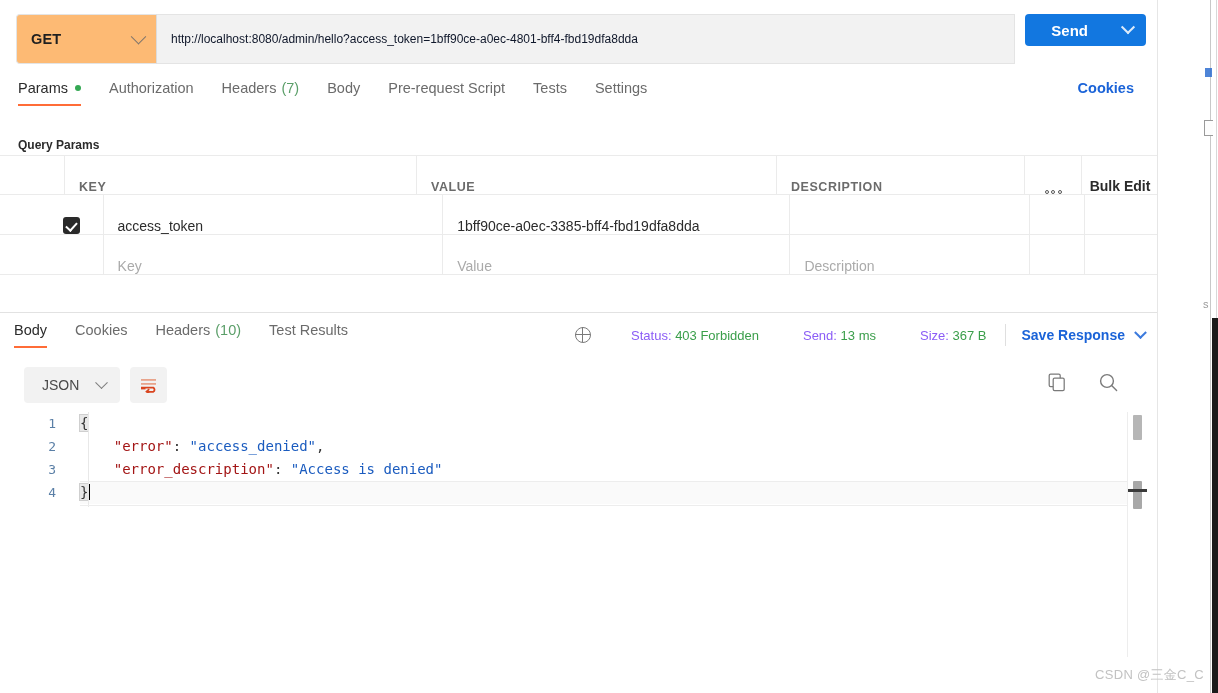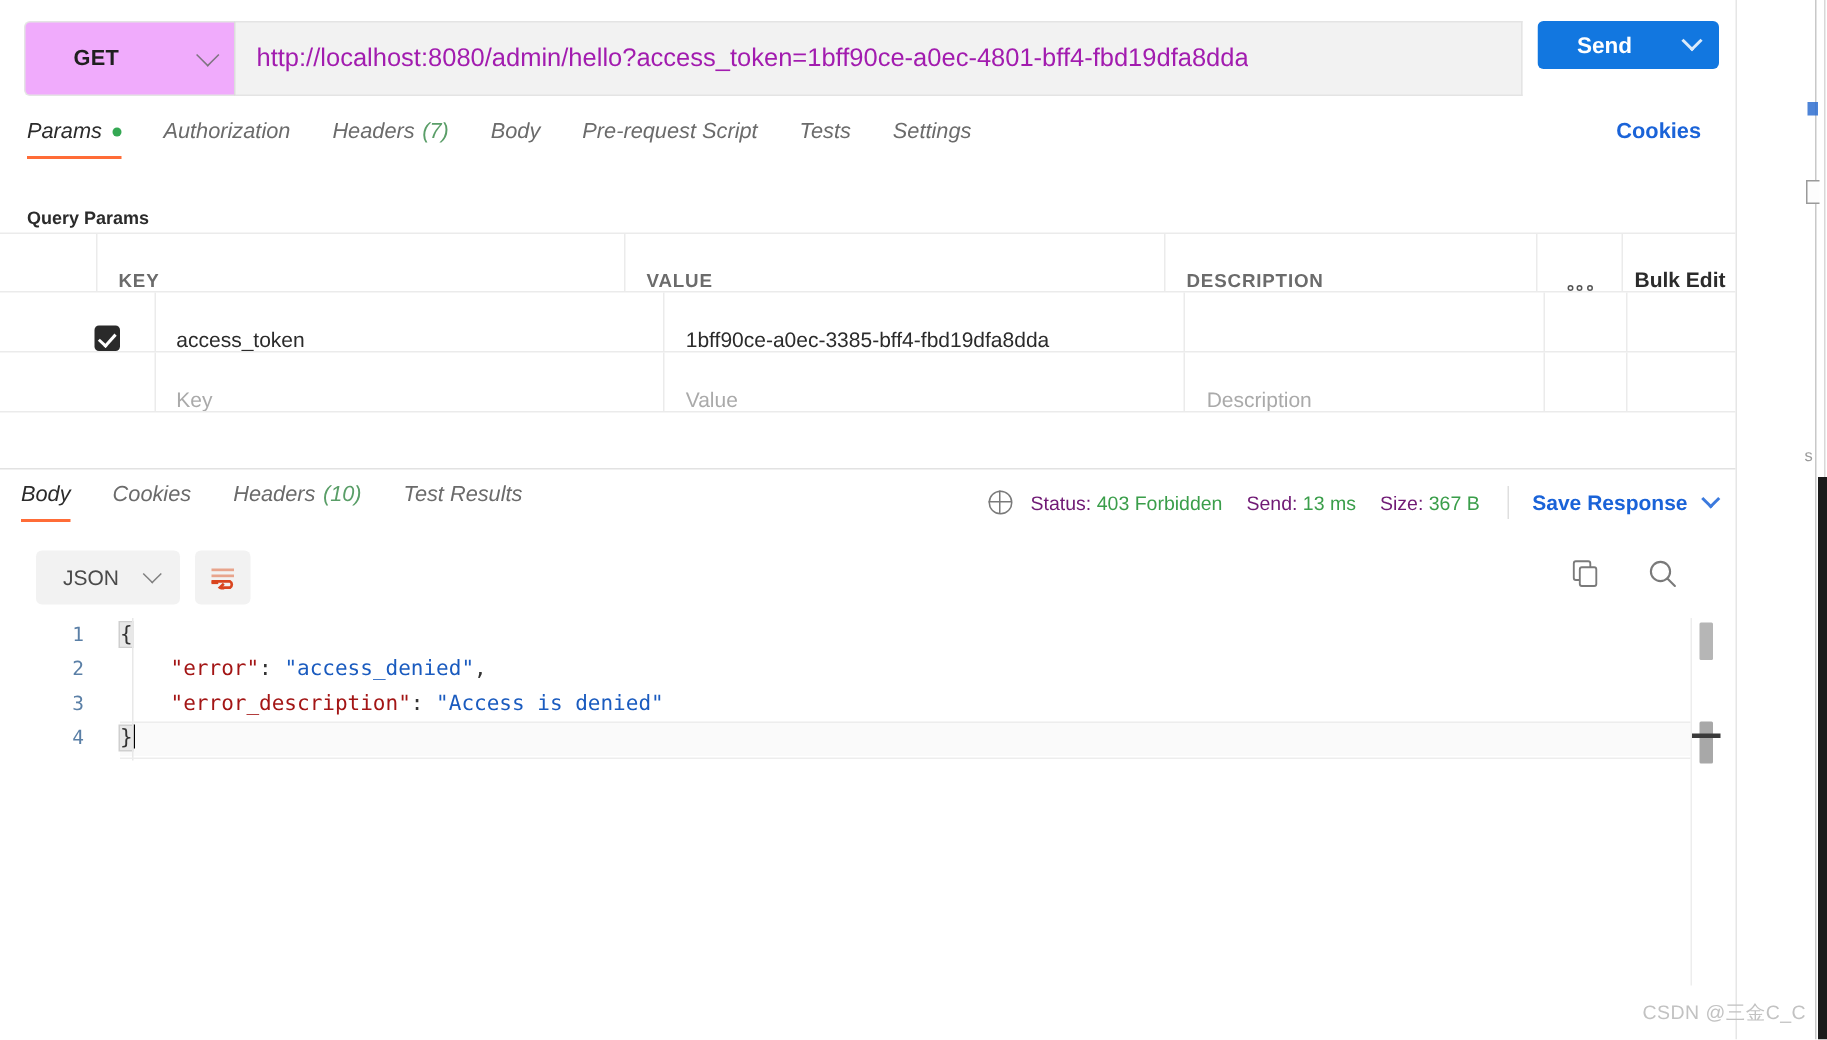--- a/index.html
+++ b/index.html
@@ -26,26 +26,26 @@
   }
 
   
   .url-row {
     position: absolute; left: 16px; top: 14px;
     width: 1130px; height: 50px;
     display: flex; align-items: stretch;
   }
   .method-box {
     width: 140px; height: 50px;
-    background: #f0abfc;
+    background: #fdba74;
     border: 1px solid #e4e4e4;
     border-right: none;
     border-radius: 4px 0 0 4px;
     display: flex; align-items: center;
-    padding: 0 12px 0 32px;
+    padding: 0 12px 0 14px;
     cursor: pointer;
   }
   .method-label {
     font-size: 14.5px; font-weight: bold;
     color: #1f1f1f; letter-spacing: .2px;
     flex: 1;
   }
   .chev {
     width: 11px; height: 11px;
     border-right: 1.6px solid #6b6b6b;
@@ -56,21 +56,21 @@
   .url-box {
     flex: 1; height: 50px;
     background: #f2f2f2;
     border: 1px solid #e4e4e4;
     border-left: 1px solid #dcdcdc;
     display: flex; align-items: center;
     padding: 0 14px;
     overflow: hidden;
   }
   .url-text {
-    font-size: 17px; color: #a21caf;
+    font-size: 12px; color: #0f172a;
     white-space: nowrap; overflow: hidden;
   }
   .send-wrap {
     margin-left: 10px;
     display: flex; align-items: stretch;
     height: 32px;
     border-radius: 4px; overflow: hidden;
   }
   .send-btn {
     background: #1277e0; color: #fff;
@@ -96,21 +96,21 @@
   .req-tabs {
     position: absolute; left: 18px; top: 80px;
     width: 1128px; height: 32px;
     display: flex; align-items: flex-start;
   }
   .rtab {
     position: relative;
     font-size: 14.5px; color: #6b6b6b;
     margin-right: 28px; padding-bottom: 10px;
     cursor: pointer; white-space: nowrap;
-    display: flex; align-items: center; font-style: italic;
+    display: flex; align-items: center;
   }
   .rtab.active { color: #2b2b2b; }
   .rtab.active::after {
     content: ""; position: absolute;
     left: 0; right: 0; bottom: 0; height: 2.5px;
     background: #ff6c37;
   }
   .rtab .dot {
     width: 6px; height: 6px; border-radius: 50%;
     background: #34a853; margin-left: 7px;
@@ -198,21 +198,21 @@
     content: ""; position: absolute; left: 50%; top: -1.3px;
     width: 0; height: 15.4px; margin-left: -0.65px;
     border-left: 1.3px solid #7a7a7a;
   }
   .globe::after {
     content: ""; position: absolute; left: -1.3px; top: 50%;
     width: 15.4px; height: 0; margin-top: -0.65px;
     border-top: 1.3px solid #7a7a7a;
   }
   .meta-item { margin-right: 16px; white-space: nowrap; }
-  .meta-item b { font-weight: normal; color: #701a75; }
+  .meta-item b { font-weight: normal; color: #8b5cf6; margin-left: 28px; }
   .meta-val { color: #3a9e4a; }
   .meta-sep {
     width: 1px; height: 22px; background: #dfdfdf;
     margin: 0 16px 0 2px;
   }
   .save-resp {
     font-size: 14px; font-weight: bold; color: #1a63d8;
     cursor: pointer; display: flex; align-items: center;
   }
   .save-resp .chev {

